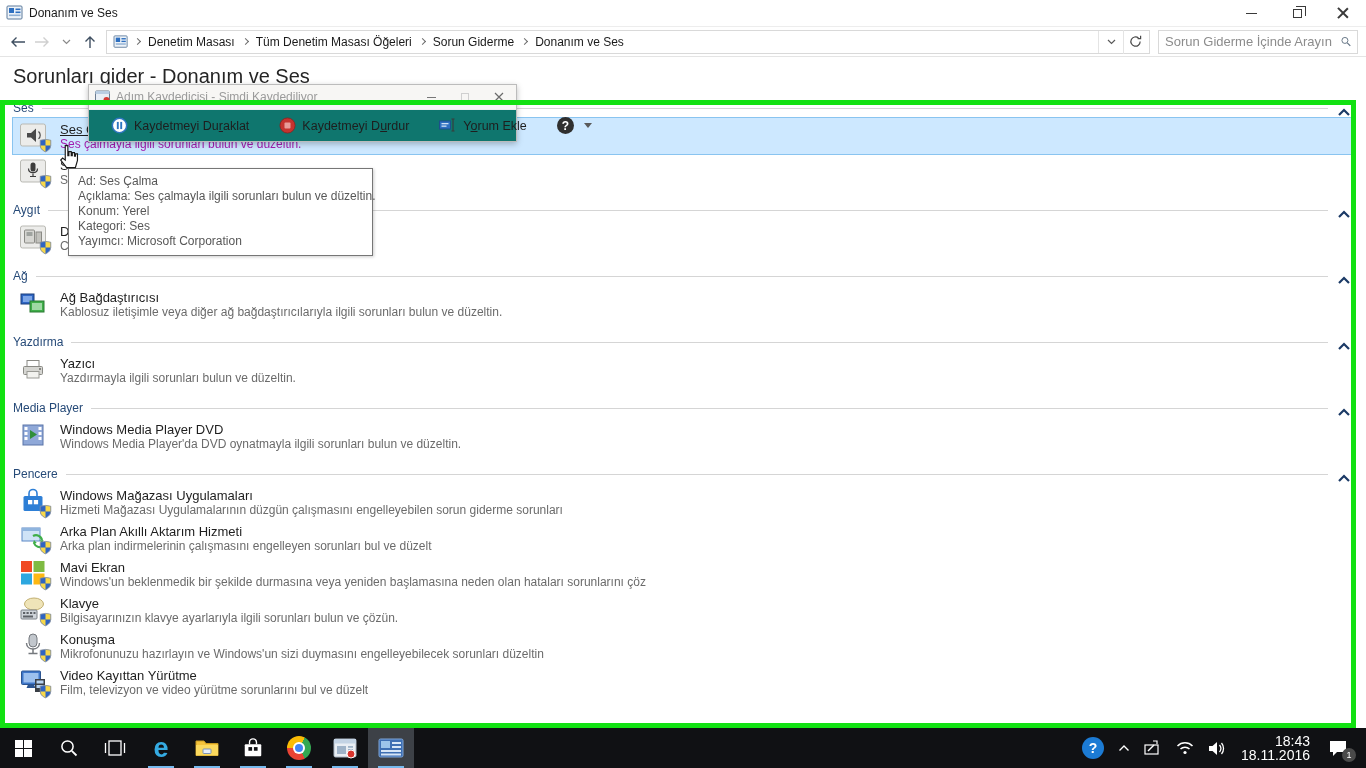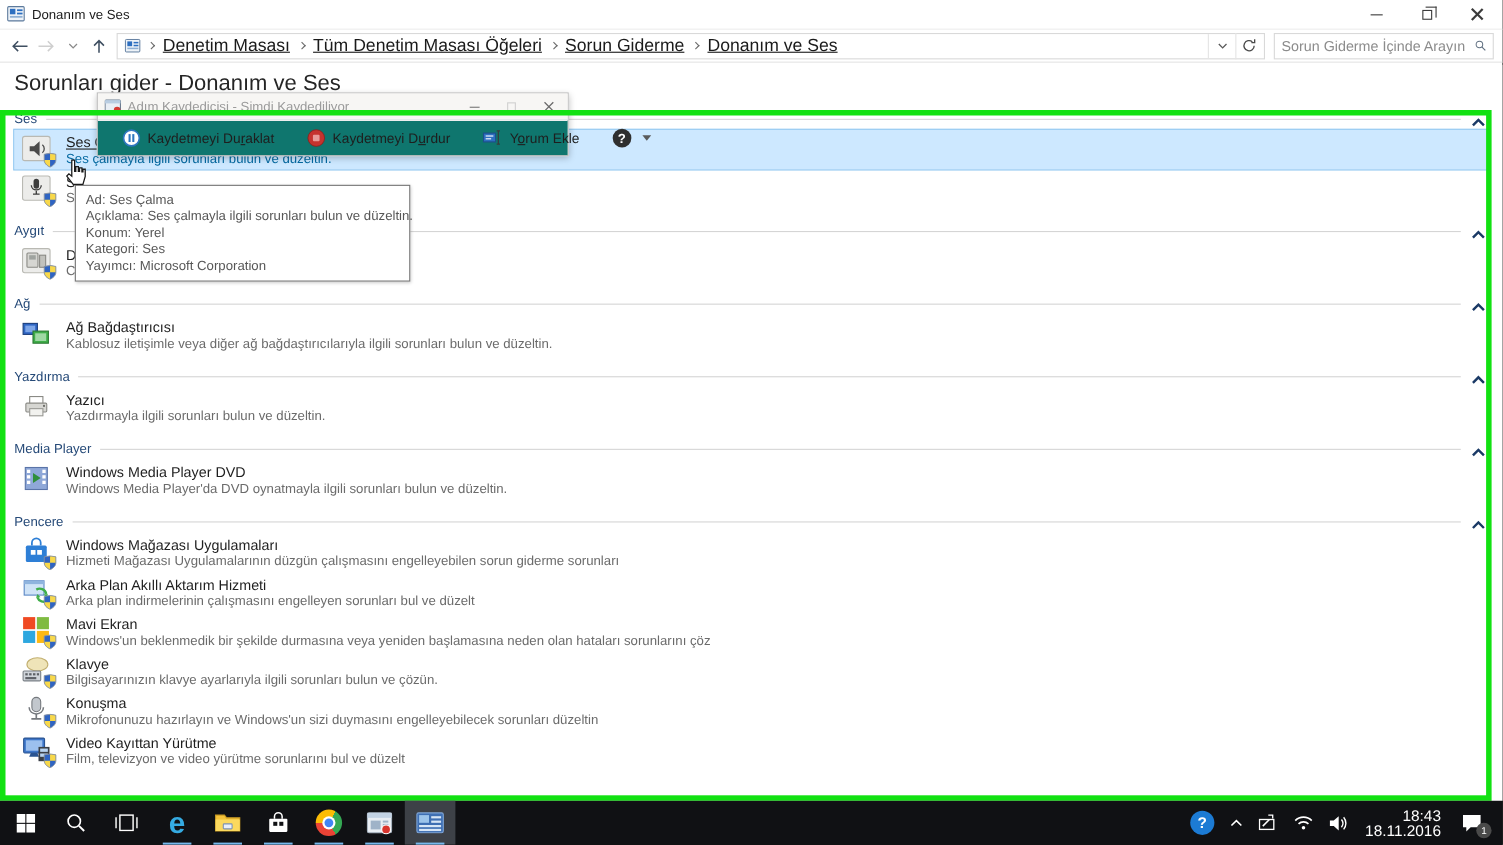--- a/index.html
+++ b/index.html
@@ -17,21 +17,21 @@
   .glyph-restore { width:9px; height:9px; border:1px solid #3a3a3a; position:relative; background:#fff; }
   .glyph-restore::before { content:""; position:absolute; left:2px; top:-4px; width:9px; height:9px; border:1px solid #3a3a3a; border-left:none; border-bottom:none; }
   .glyph-close { position:relative; width:12px; height:12px; }
   .glyph-close::before,.glyph-close::after { content:""; position:absolute; left:5px; top:-1px; width:1.5px; height:14px; background:#3a3a3a; }
   .glyph-close::before { transform:rotate(45deg);} .glyph-close::after { transform:rotate(-45deg);}
 
   .navbar { height:31px; display:flex; align-items:center; border-top:1px solid #ededed; border-bottom:1px solid #e4e4e4; padding:0 8px 0 6px; background:#fff; }
   .nav-btn { width:24px; height:24px; display:flex; align-items:center; justify-content:center; }
   .addressbar { flex:1; height:24px; border:1px solid #d9d9d9; margin:0 8px 0 4px; display:flex; align-items:center; padding:0 2px 0 6px; }
   .crumb-ico { width:16px; height:14px; margin-right:2px; }
-  .crumb { font-size:16px; color:#1a1a1a; padding:0 4px; white-space:nowrap;text-decoration:underline; }
+  .crumb { font-size:12px; color:#1a1a1a; padding:0 4px; white-space:nowrap; }
   .crumb-sep { width:5px; height:5px; border-right:1px solid #6a6a6a; border-top:1px solid #6a6a6a; transform:rotate(45deg); margin:0 4px; }
   .addr-spacer { flex:1; }
   .addr-right { display:flex; align-items:center; border-left:1px solid #e4e4e4; height:100%; }
   .searchbox { width:200px; height:24px; border:1px solid #d9d9d9; display:flex; align-items:center; padding:0 6px; }
   .searchbox input { border:none; outline:none; flex:1; font-size:13px; color:#333; font-family:"Liberation Sans",sans-serif; }
   .searchbox input::placeholder { color:#8c8c8c; }
 
   .content { position:absolute; top:59px; left:0; right:0; bottom:0; background:#fff; padding:4px 14px 0 13px; overflow:hidden; }
   h1.page-title { font-size:20px; font-weight:400; color:#252525; margin:2px 0 8px 0; letter-spacing:0; }
 
@@ -42,21 +42,21 @@
 
   .ts-item { display:flex; align-items:center; height:36px; position:relative; padding-left:6px; }
   .ts-item.selected { background:#cde8ff; outline:1px solid #89c4f0; }
   .icon-wrap { position:relative; width:30px; height:30px; margin-right:11px; flex:none; }
   .icon-wrap svg.main { position:absolute; left:0; top:0; }
   .icon-wrap svg.shield { position:absolute; right:-3px; bottom:-2px; }
   .ts-text { display:flex; flex-direction:column; justify-content:center; min-width:0; }
   .ts-title { font-size:13px; color:#1e1e1e; line-height:15px; text-decoration:none; }
   .ts-item.selected .ts-title { text-decoration:underline; }
   .ts-desc { font-size:12px; color:#6b6b6b; line-height:14px; }
-  .ts-item.selected .ts-desc { color:#0369a1; }
+  .ts-item.selected .ts-desc { color:#a21caf; }
 
   
   .recorder { position:absolute; left:88px; top:84px; width:429px; height:58px; background:#fff; border:1px solid #bcbcbc; box-shadow:0 2px 6px rgba(0,0,0,.25); z-index:40; }
   .rec-titlebar { height:24px; display:flex; align-items:center; padding-left:6px; background:#f7f6f4; }
   .rec-title { flex:1; font-size:12px; color:#9b9b9b; margin-left:5px; white-space:nowrap; overflow:hidden; }
   .rec-btn { width:34px; height:24px; display:flex; align-items:center; justify-content:center; }
   .rec-toolbar { height:32px; display:flex; align-items:center; padding:0 22px; background:#0f766e; border-top:1px solid #eee; }
   .tool-btn { display:flex; align-items:center; margin-right:30px; font-size:12.5px; color:#1e1e1e; cursor:pointer; white-space:nowrap; }
   .tool-btn .t-ico { margin-right:6px; display:flex; }
   .tool-btn u { text-decoration:underline; }

